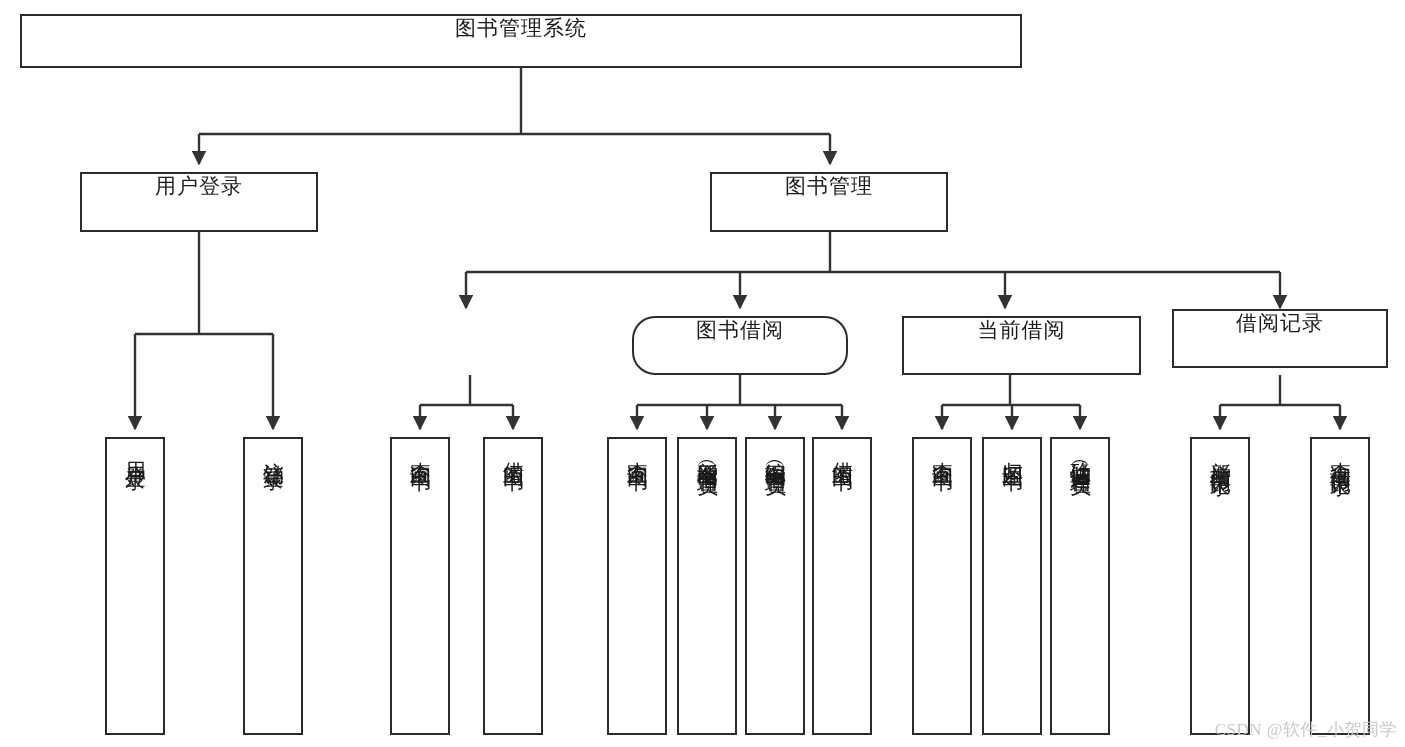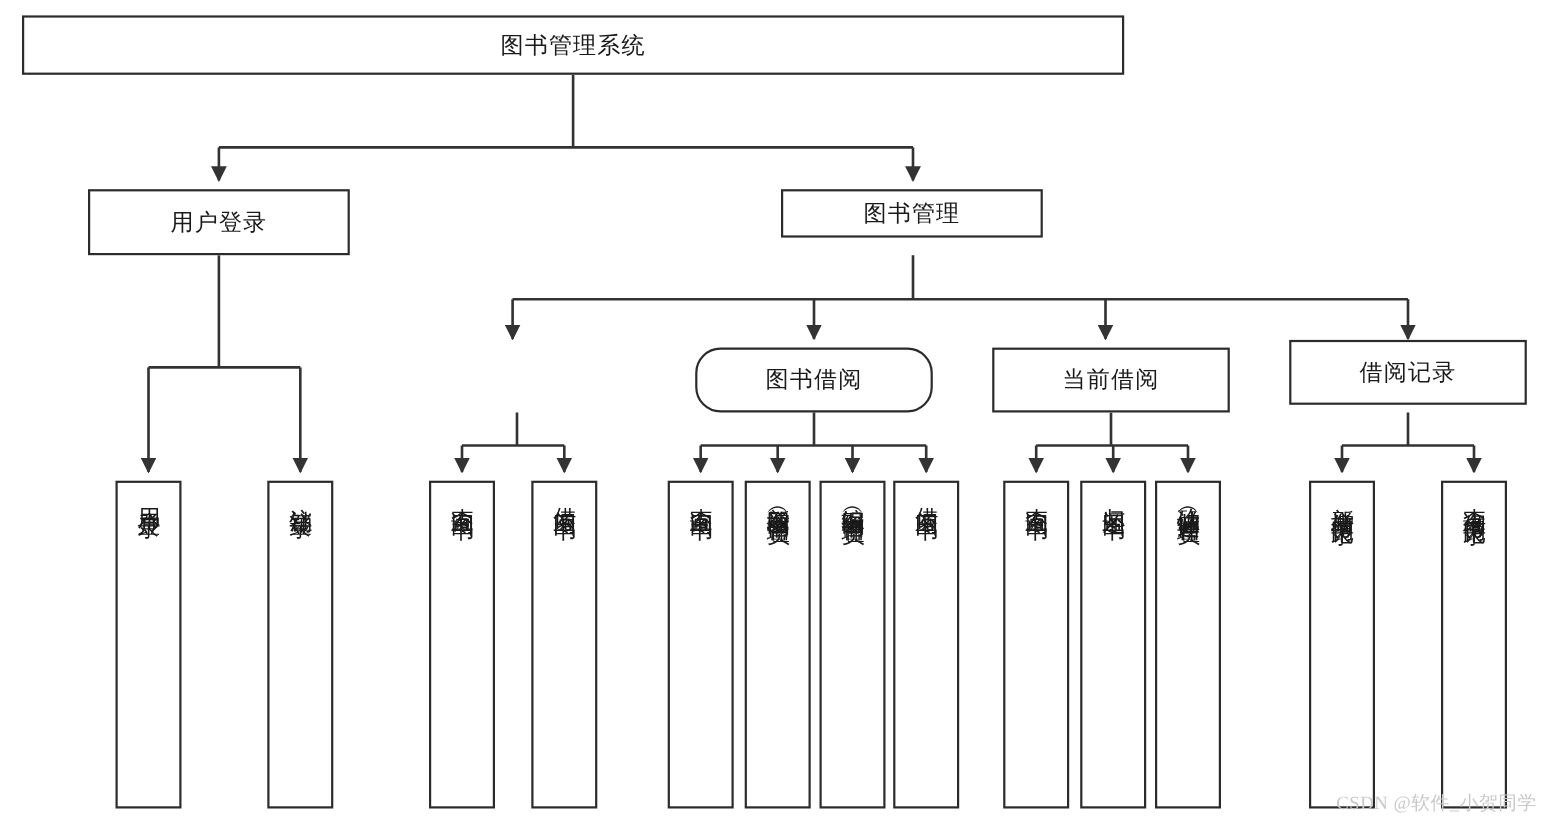--- a/index.html
+++ b/index.html
@@ -24,21 +24,20 @@
     width: 1405px;
     height: 747px;
     pointer-events: none;
   }
   .node {
     position: absolute;
     box-sizing: border-box;
     background: #ffffff;
     border: 2px solid #2b2b2b;
     display: flex;
-    align-items: center;
     justify-content: center;
     color: #1a1a1a;
     z-index: 2;
   }
   .node-label {
     display: block;
     text-align: center;
     line-height: 1.15;
     white-space: nowrap;
   }
@@ -135,28 +134,28 @@
     </g>
   </svg>
 
   <div class="node root horiz" style="left:20px; top:14px; width:1002px; height:54px;">
     <span class="node-label">图书管理系统</span>
   </div>
 
   <div class="node horiz" style="left:80px; top:172px; width:238px; height:60px;">
     <span class="node-label">用户登录</span>
   </div>
-  <div class="node horiz" style="left:710px; top:172px; width:238px; height:44px;">
+  <div class="node horiz" style="left:710px; top:172px; width:238px; height:60px;">
     <span class="node-label">图书管理</span>
   </div>
 
   <div class="node horiz" style="left:632px; top:316px; width:216px; height:59px;border-radius:23px;">
     <span class="node-label">图书借阅</span>
   </div>
-  <div class="node horiz" style="left:902px; top:316px; width:216px; height:59px;">
+  <div class="node horiz" style="left:902px; top:316px; width:239px; height:59px;">
     <span class="node-label">当前借阅</span>
   </div>
   <div class="node horiz" style="left:1172px; top:309px; width:216px; height:59px;">
     <span class="node-label">借阅记录</span>
   </div>
 
   <div class="node vert" style="left:105px; top:437px; width:60px; height:298px;">
     <span class="node-label">用户登录</span>
   </div>
   <div class="node vert" style="left:243px; top:437px; width:60px; height:298px;">

